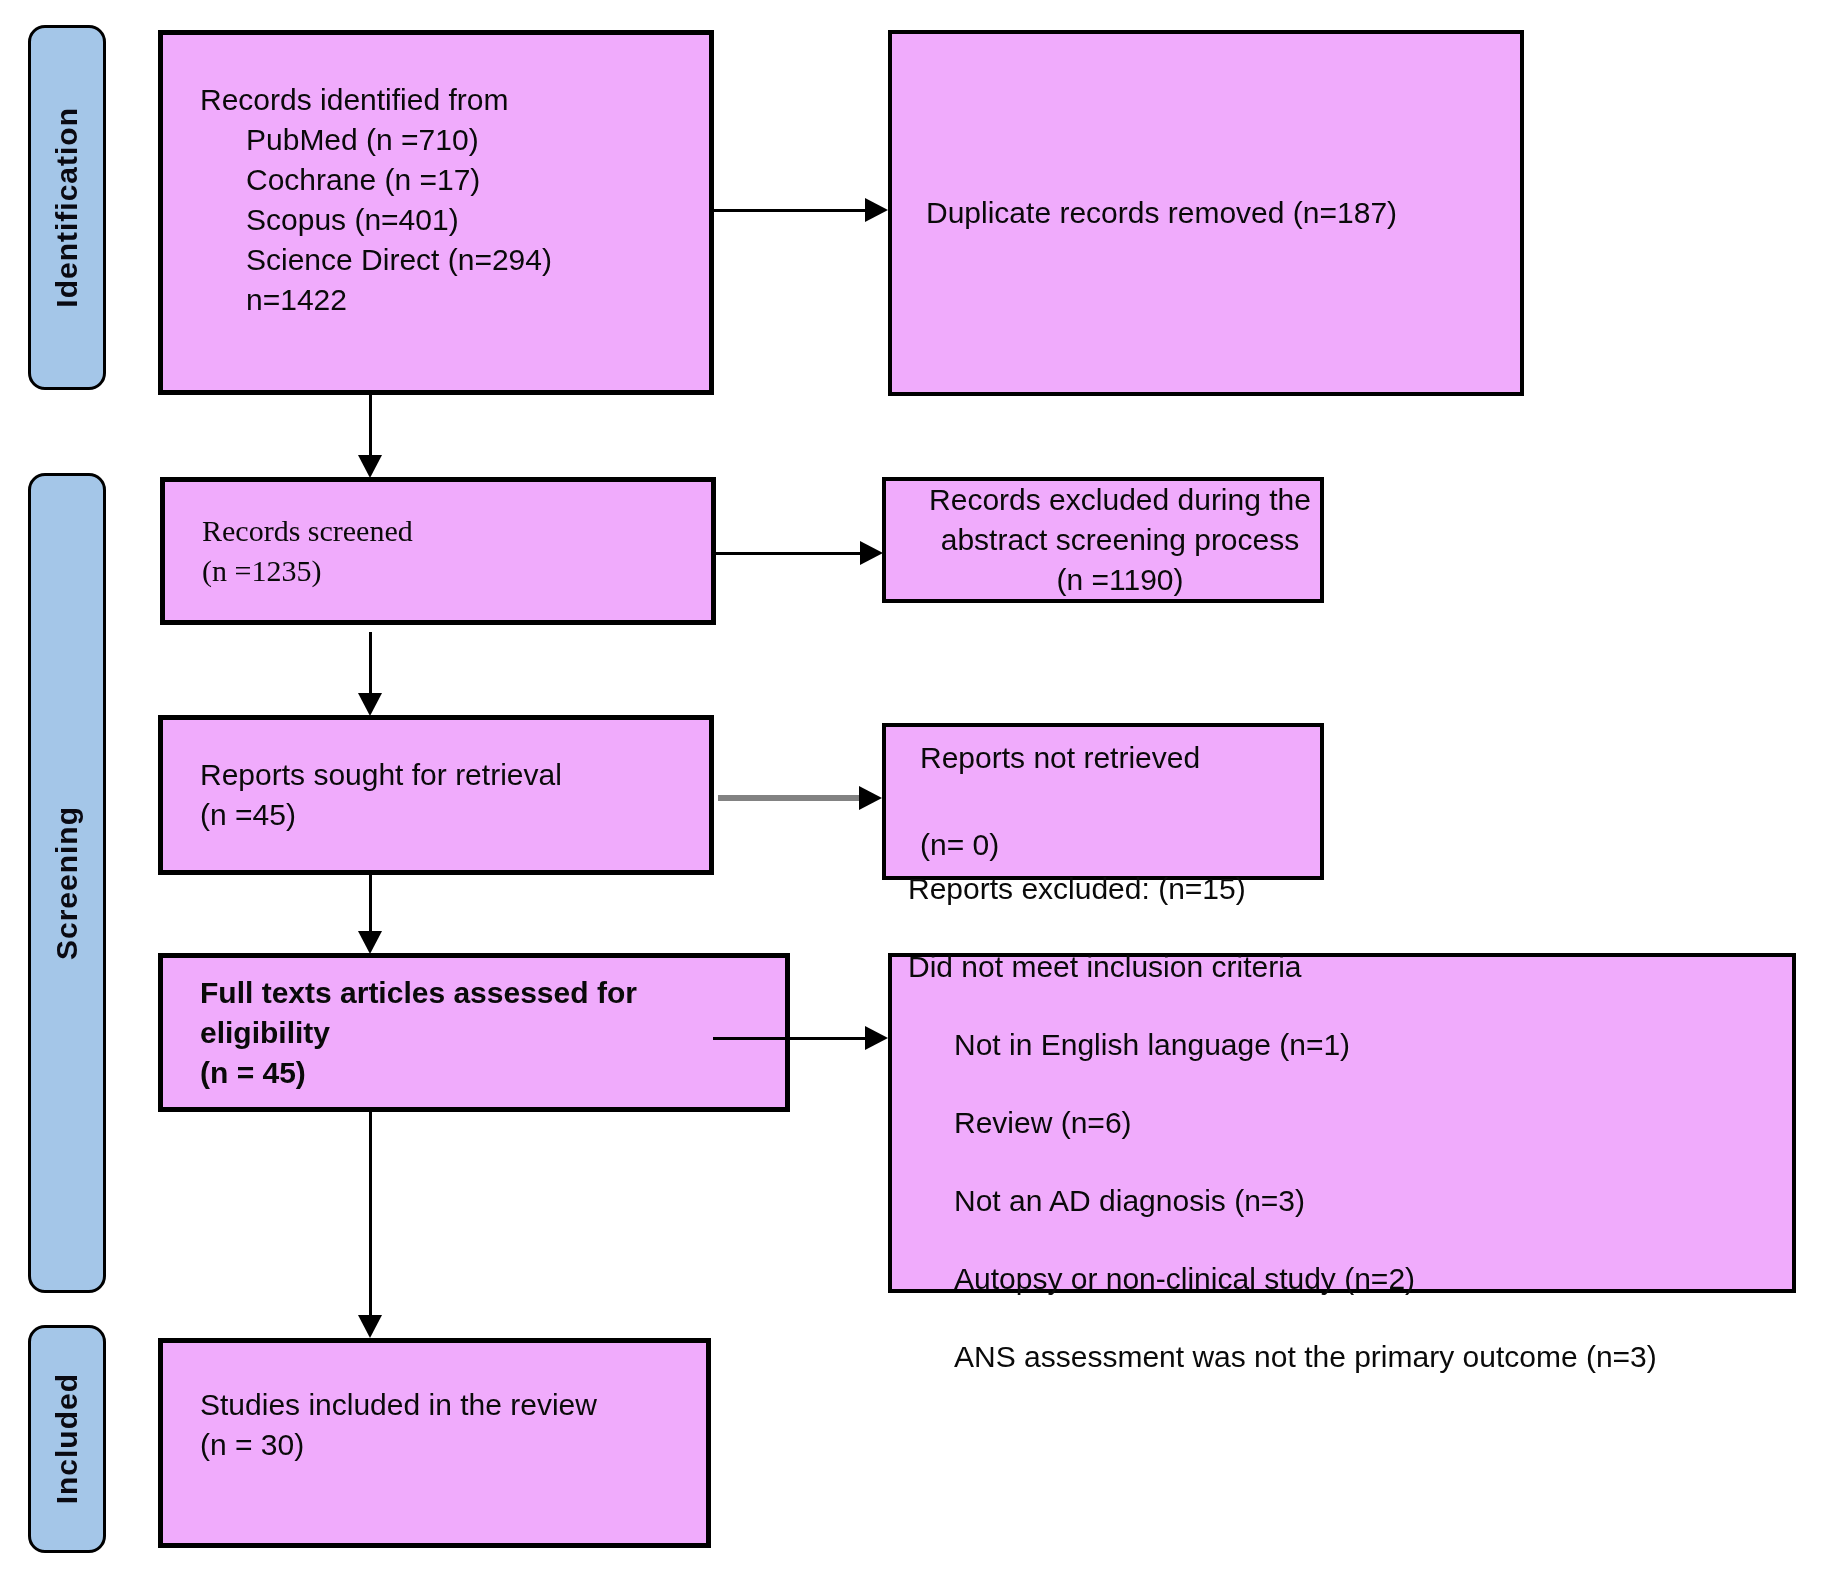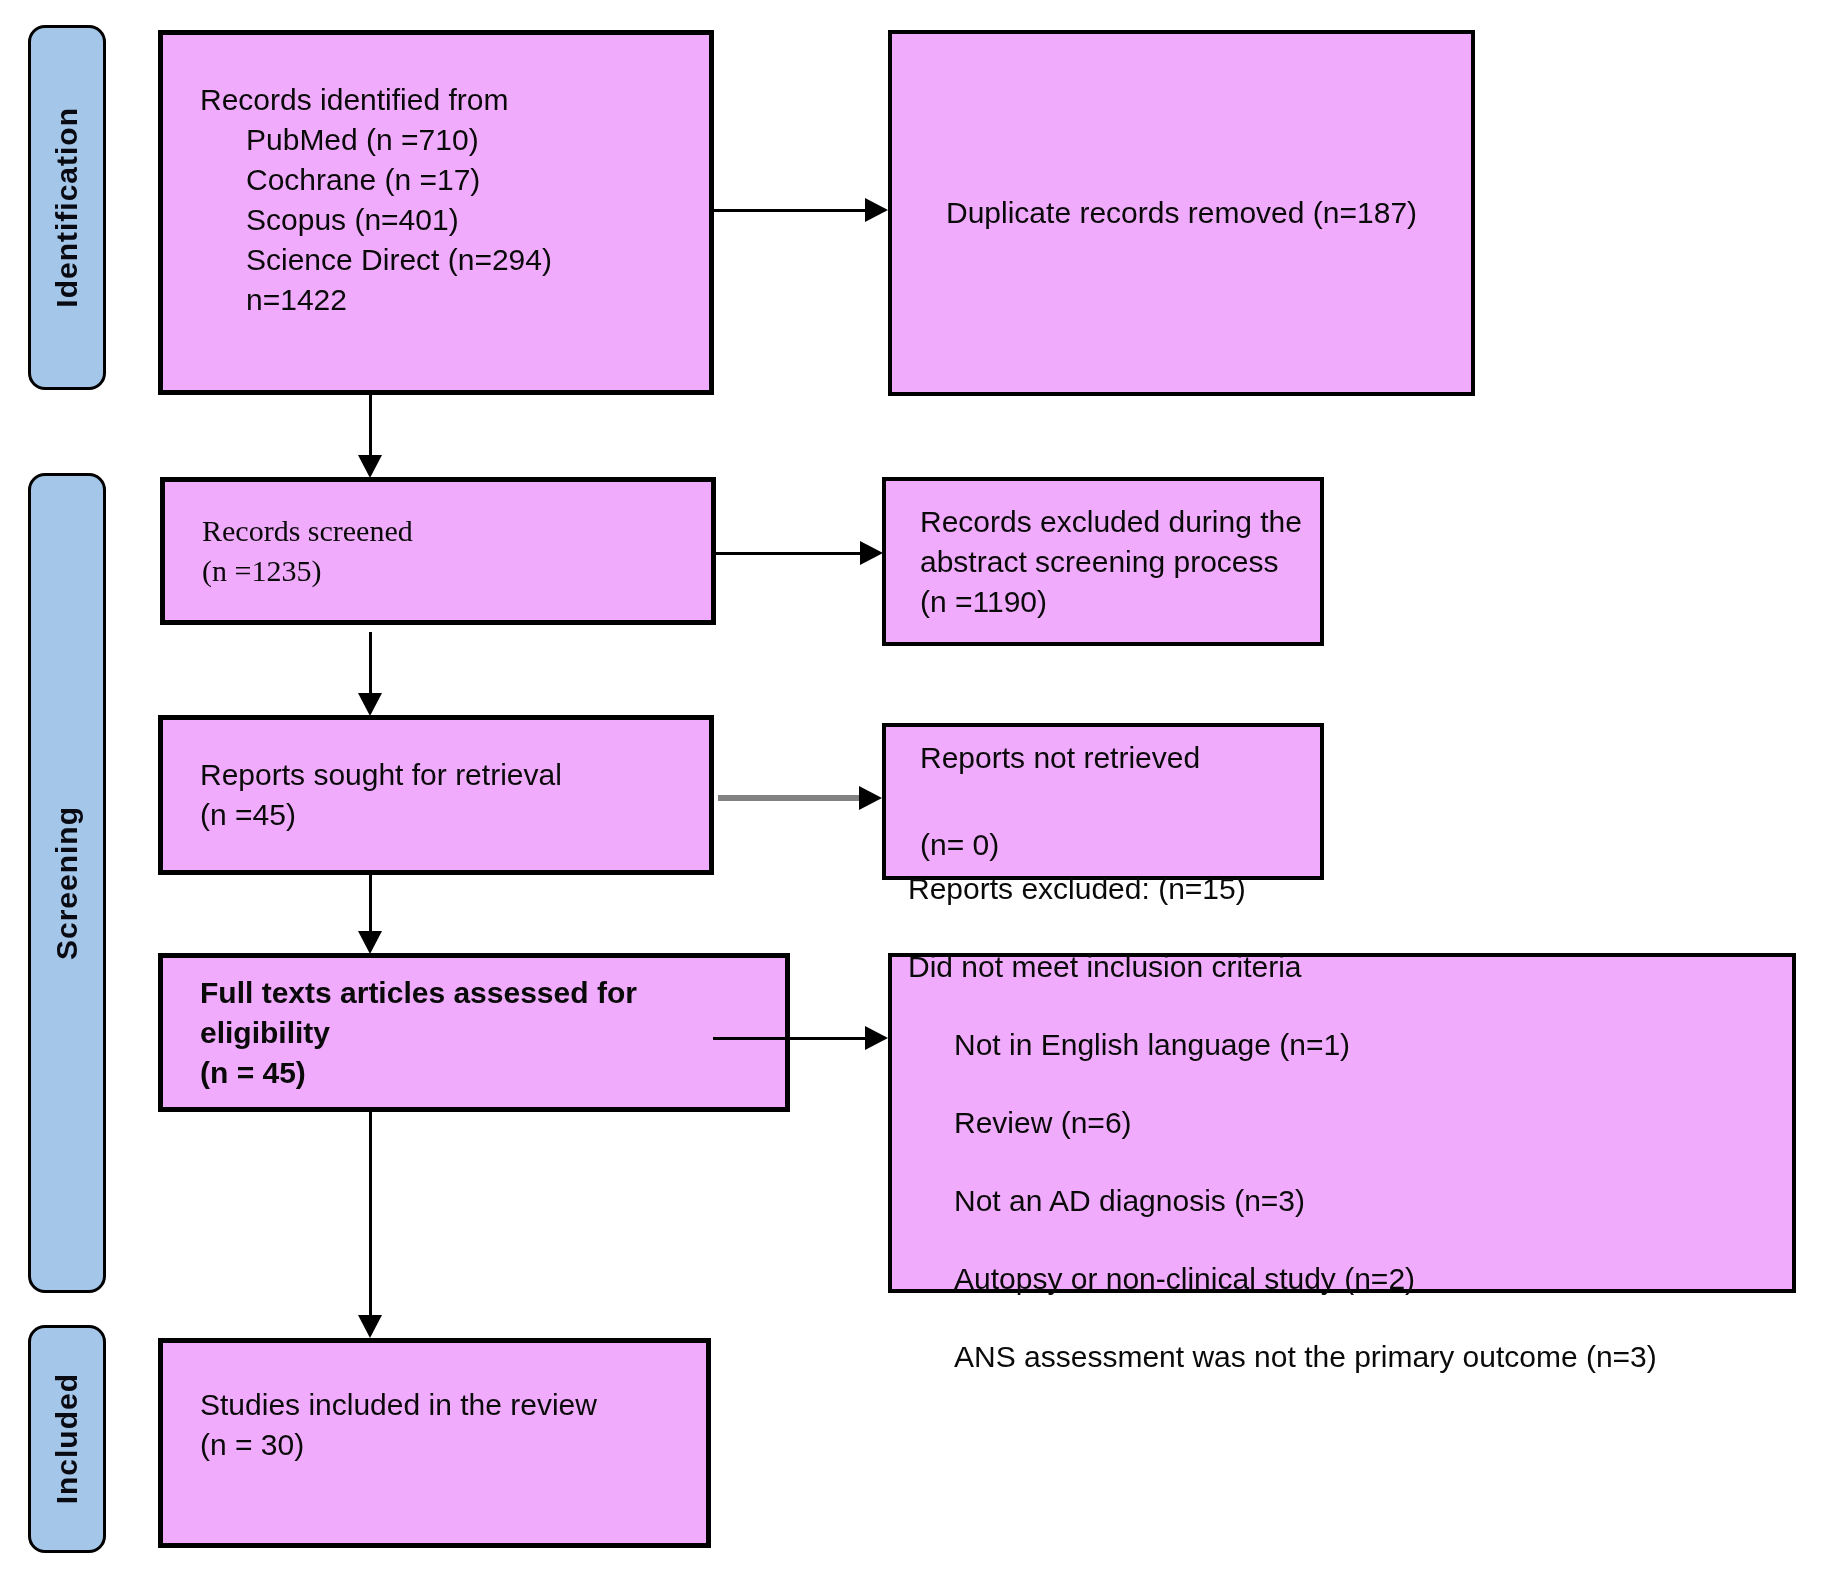--- a/index.html
+++ b/index.html
@@ -102,25 +102,25 @@
     <div class="ln">Full texts articles assessed for</div>
     <div class="ln">eligibility</div>
     <div class="ln">(n = 45)</div>
   </div>
 
   <div class="box top-align" style="left:158px;top:1338px;width:553px;height:210px;padding:42px 10px 0 37px;">
     <div class="ln">Studies included in the review</div>
     <div class="ln">(n = 30)</div>
   </div>
 
-  <div class="box thin" style="left:888px;top:30px;width:587px;height:366px;padding-left:54px;">
+  <div class="box thin" style="left:888px;top:30px;width:636px;height:366px;padding-left:34px;">
     <div class="ln">Duplicate records removed (n=187)</div>
   </div>
 
-  <div class="box thin" style="left:882px;top:477px;width:442px;height:169px;padding-left:34px;">
+  <div class="box thin" style="left:882px;top:477px;width:442px;height:126px;padding-left:34px;text-align:center;">
     <div class="ln">Records excluded during the</div>
     <div class="ln">abstract screening process</div>
     <div class="ln">(n =1190)</div>
   </div>
 
   <div class="box thin" style="left:882px;top:723px;width:442px;height:157px;padding-left:34px;gap:47px;">
     <div class="ln">Reports not retrieved</div>
     <div class="ln">(n= 0)</div>
   </div>
 

